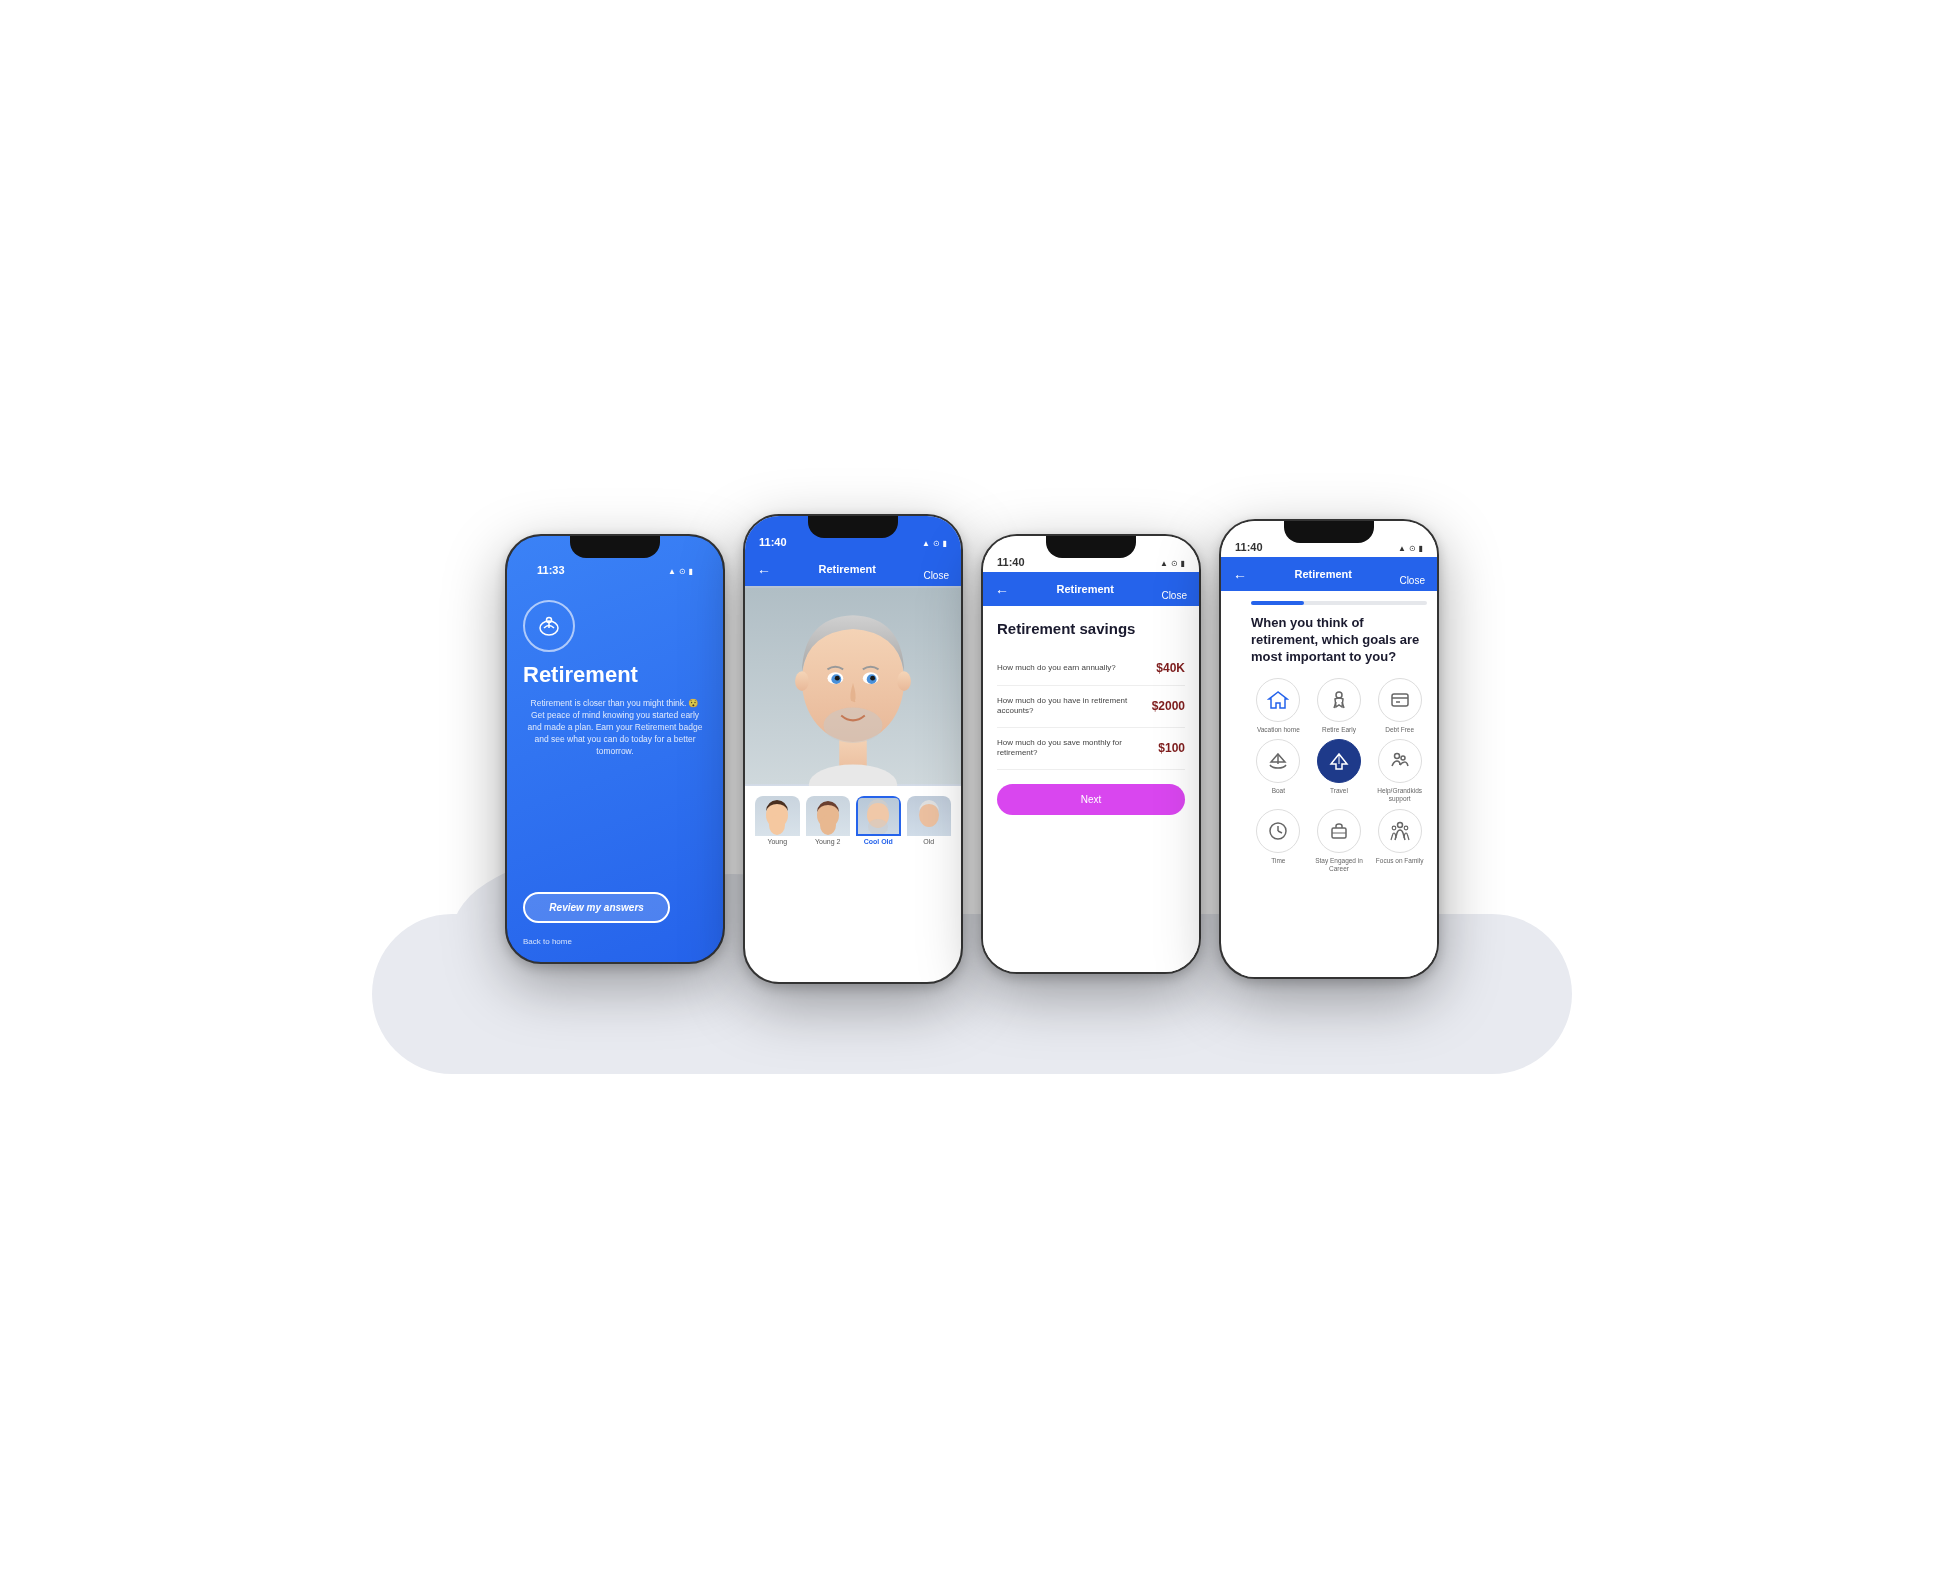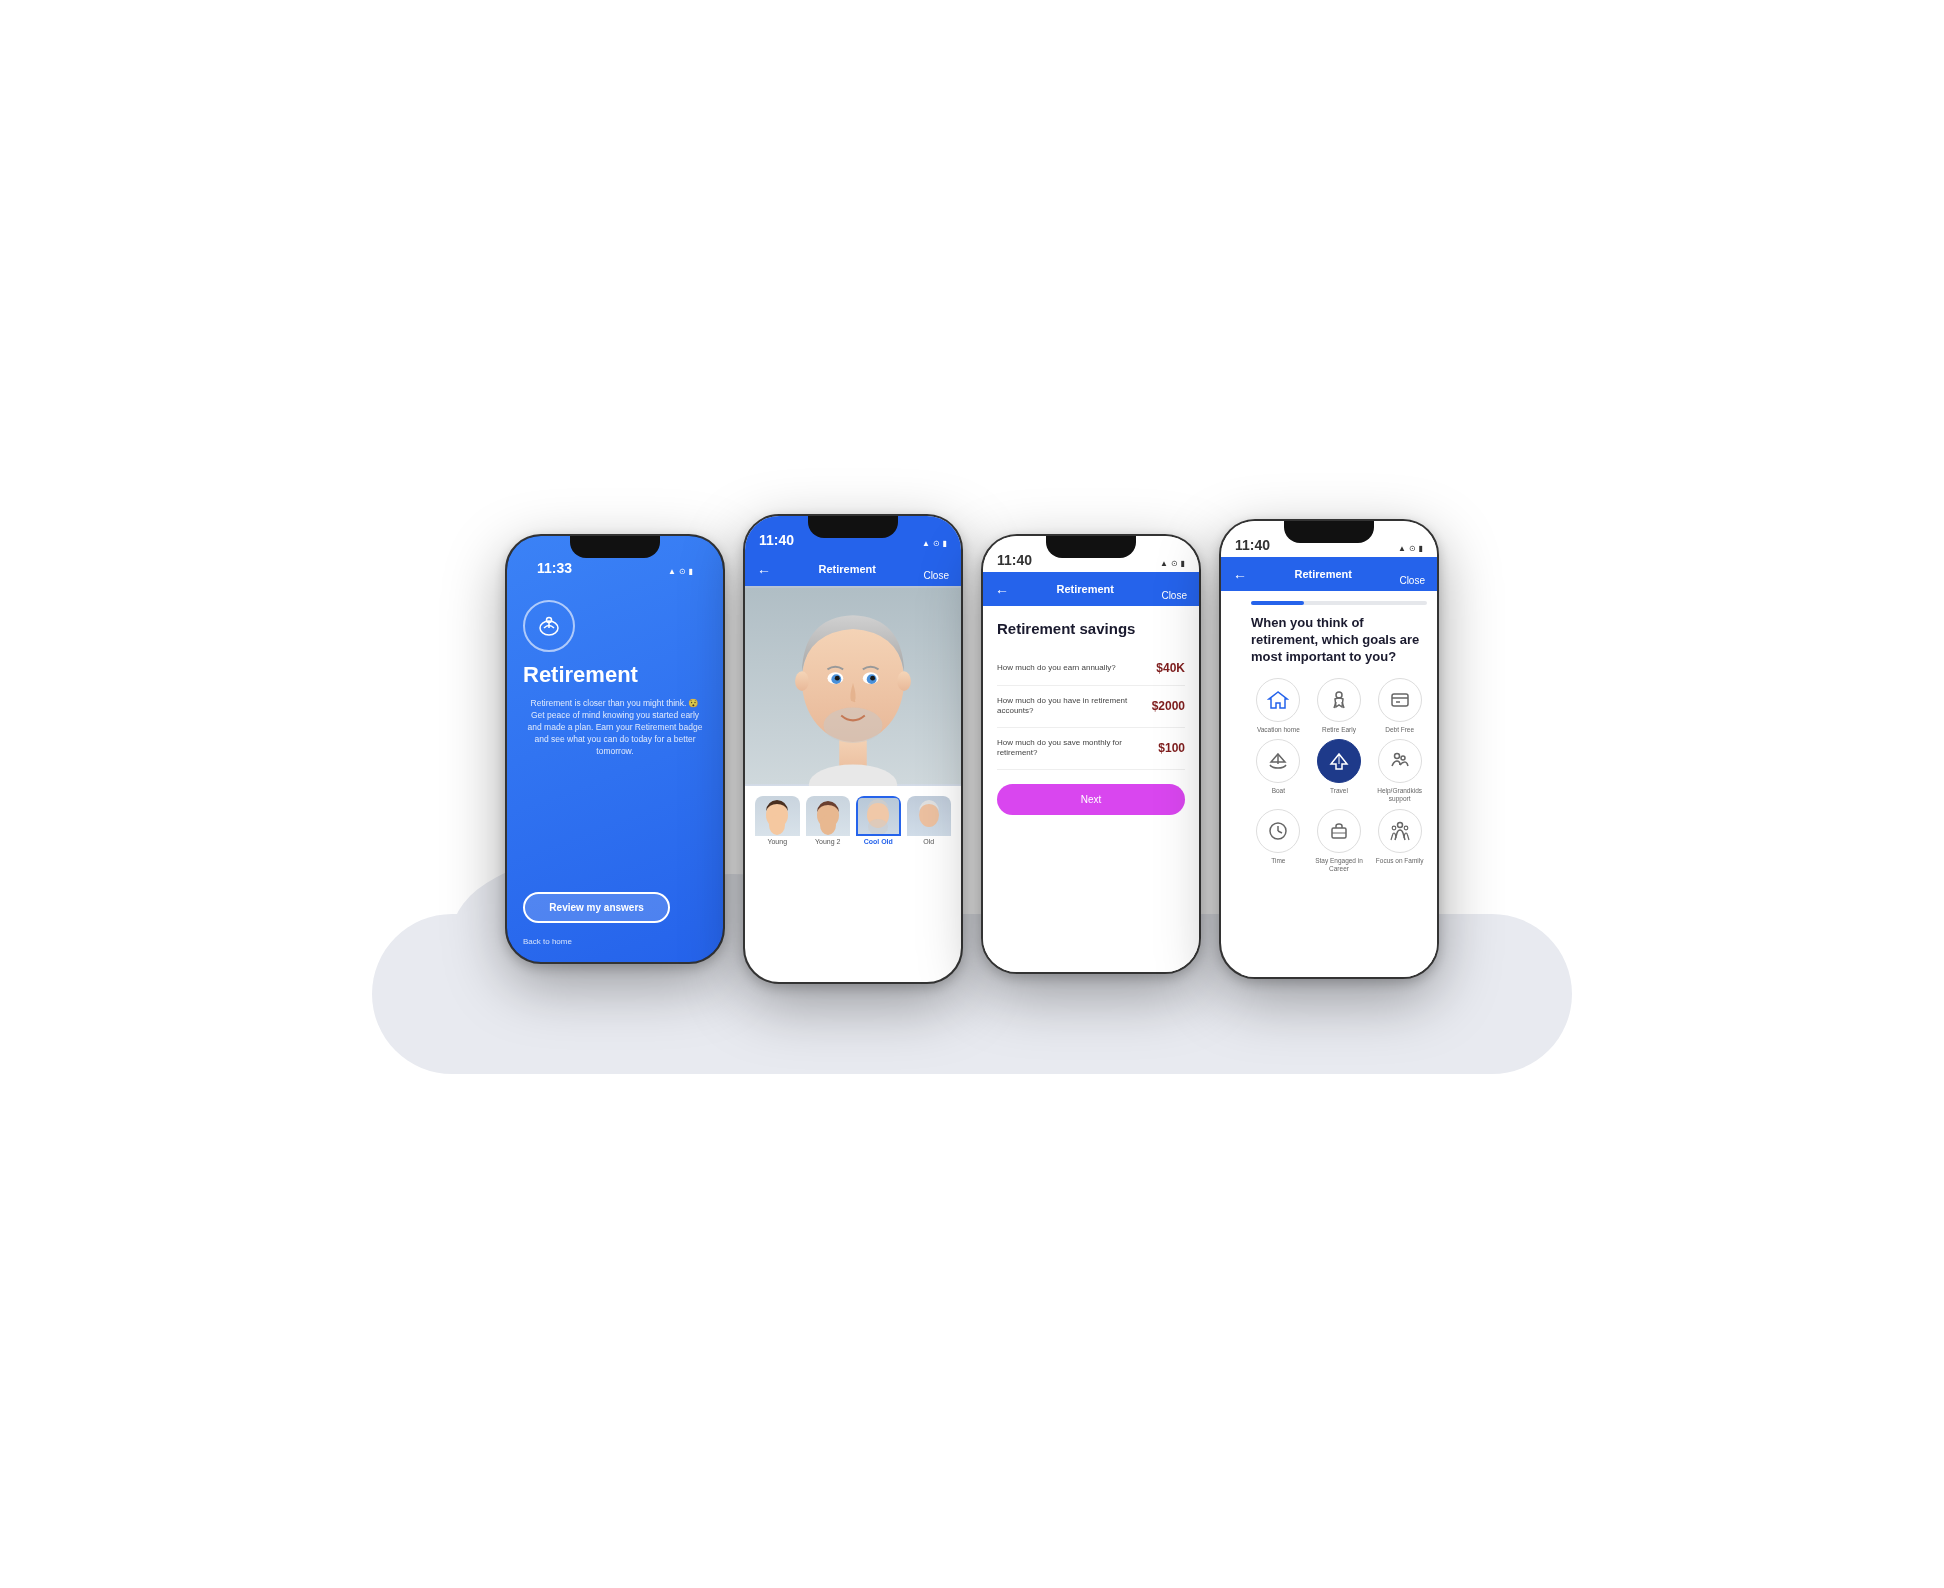--- a/index.html
+++ b/index.html
@@ -105,21 +105,21 @@
       align-items: flex-end;
       justify-content: space-between;
       padding: 0 14px 4px;
       position: relative;
       z-index: 5;
     }
     .status-bar.blue { background: #2563eb; }
     .status-bar.white { background: #fff; }
 
     .status-time {
-      font-size: 14px;
+      font-size: 11px;
       font-weight: 700;
       color: #fff;
     }
     .status-icons {
       display: flex;
       gap: 3px;
       align-items: center;
     }
     .status-icon {
       font-size: 8px;
@@ -171,20 +171,21 @@
       background: rgba(255,255,255,0.18);
       border: 2px solid #fff;
       border-radius: 28px;
       padding: 8px 20px;
       color: #fff;
       font-size: 10px;
       font-weight: 700;
       text-align: center;
       cursor: pointer;
       width: 80%;
+      font-style: italic;
     }
 
     .back-link {
       color: rgba(255,255,255,0.8);
       font-size: 8px;
       text-align: center;
       margin-bottom: 0;
     }
 
     

